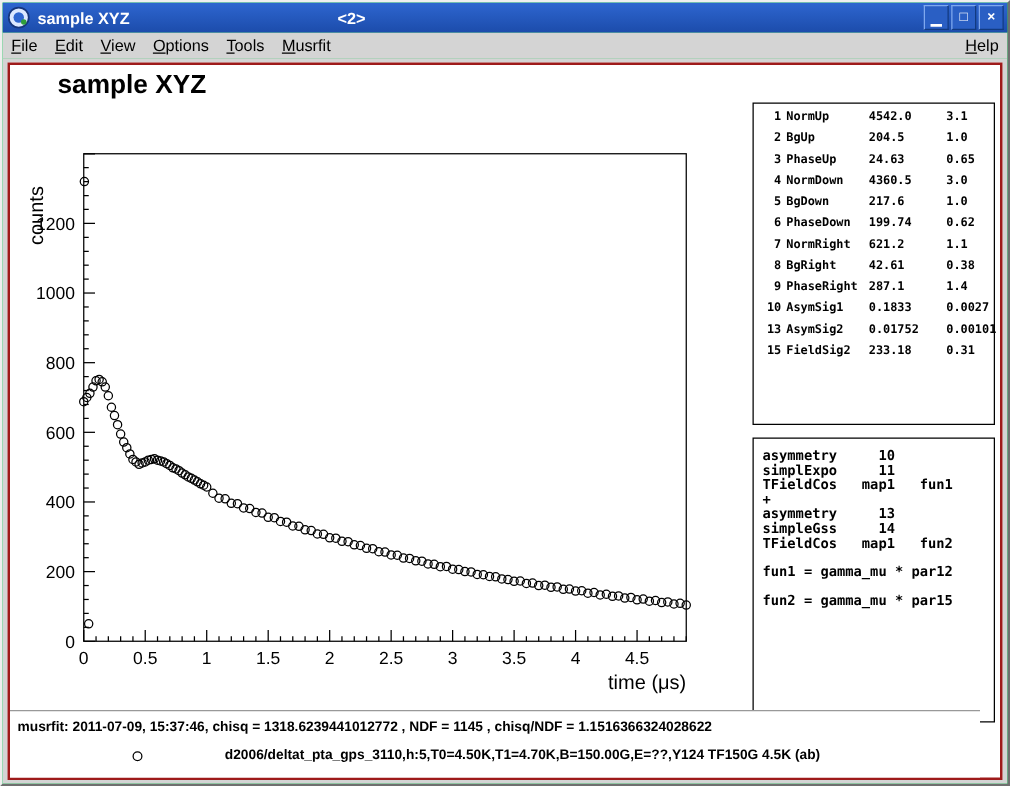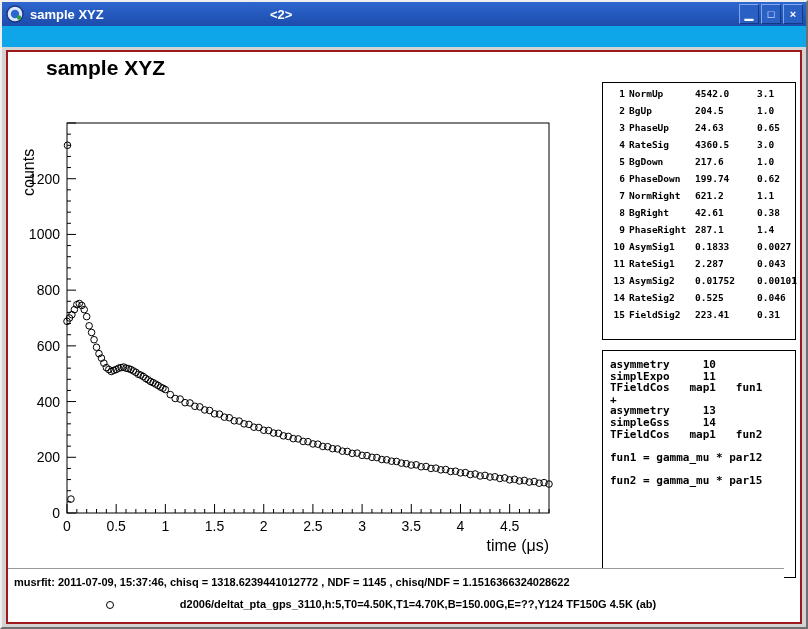--- a/index.html
+++ b/index.html
@@ -1,17 +1,17 @@
 <!DOCTYPE html>
 <html><head>
 <meta charset="utf-8">
 <style>
   html,body{margin:0;padding:0;background:#888;}
   *{box-sizing:border-box;}
-  .window{position:relative;width:808px;height:629px;background:#0ea5e9;
+  .window{position:relative;width:808px;height:629px;background:#22c55e;
     border:2px solid;border-color:#efefef #6f6f6f #6f6f6f #efefef;
     font-family:"Liberation Sans",sans-serif;overflow:hidden;}
   
   .titlebar{height:24px;background:linear-gradient(180deg,#2e66d0,#1c4cab);
     display:flex;align-items:center;position:relative;}
   .app-icon{width:18px;height:18px;margin-left:4px;display:inline-flex;}
   .win-title{color:#fff;font-weight:bold;font-size:13px;margin-left:6px;}
   .ws-label{position:absolute;left:268px;color:#fff;font-weight:bold;font-size:13px;}
   .tb-buttons{position:absolute;right:3px;top:2px;display:flex;gap:2px;}
   .tb-btn{width:20px;height:20px;background:#2a5fc4;border:1px solid;
@@ -62,20 +62,33 @@
         </span>
       <span class="tb-btn">
           <span>□</span>
         </span>
       <span class="tb-btn">
           <span>×</span>
         </span>
     </span>
   </div>
 
+  <div class="menubar">
+    <div id="menu-left" style="display:flex;">
+        <span class="menu-item"><u>F</u>ile</span>
+        <span class="menu-item"><u>E</u>dit</span>
+        <span class="menu-item"><u>V</u>iew</span>
+        <span class="menu-item"><u>O</u>ptions</span>
+        <span class="menu-item"><u>T</u>ools</span>
+        <span class="menu-item"><u>M</u>usrfit</span>
+      </div>
+    <div id="menu-right">
+        <span class="menu-item"><u>H</u>elp</span>
+      </div>
+  </div>
 
   <div class="canvas-area">
     <div class="canvas">
 
       <div class="canvas-title">sample XYZ</div>
 
       <svg id="plot" width="560" height="460">
           <rect x="59" y="19" width="482" height="390" fill="none" stroke="#000" stroke-width="1"></rect>
           <line x1="59" y1="409" x2="59" y2="400" stroke="#000"></line>
           <line x1="68.83673469387755" y1="409" x2="68.83673469387755" y2="405" stroke="#000"></line>
@@ -319,21 +332,21 @@
             <span class="perr">1.0</span>
           </div>
           <div class="param-row">
             <span class="pn">3</span>
             <span class="pname">PhaseUp</span>
             <span class="pval">24.63</span>
             <span class="perr">0.65</span>
           </div>
           <div class="param-row">
             <span class="pn">4</span>
-            <span class="pname">RateSig</span>
+            <span class="pname">NormDown</span>
             <span class="pval">4360.5</span>
             <span class="perr">3.0</span>
           </div>
           <div class="param-row">
             <span class="pn">5</span>
             <span class="pname">BgDown</span>
             <span class="pval">217.6</span>
             <span class="perr">1.0</span>
           </div>
           <div class="param-row">
@@ -360,41 +373,29 @@
             <span class="pval">287.1</span>
             <span class="perr">1.4</span>
           </div>
           <div class="param-row">
             <span class="pn">10</span>
             <span class="pname">AsymSig1</span>
             <span class="pval">0.1833</span>
             <span class="perr">0.0027</span>
           </div>
           <div class="param-row">
-            <span class="pn">11</span>
-            <span class="pname">RateSig1</span>
-            <span class="pval">2.287</span>
-            <span class="perr">0.043</span>
-          </div>
-          <div class="param-row">
             <span class="pn">13</span>
             <span class="pname">AsymSig2</span>
             <span class="pval">0.01752</span>
             <span class="perr">0.00101</span>
           </div>
           <div class="param-row">
-            <span class="pn">14</span>
-            <span class="pname">RateSig2</span>
-            <span class="pval">0.525</span>
-            <span class="perr">0.046</span>
-          </div>
-          <div class="param-row">
             <span class="pn">15</span>
             <span class="pname">FieldSig2</span>
-            <span class="pval">223.41</span>
+            <span class="pval">233.18</span>
             <span class="perr">0.31</span>
           </div>
         </div>
 
       <div class="theory-box" id="theory-box">asymmetry     10
 simplExpo     11
 TFieldCos   map1   fun1
 +
 asymmetry     13
 simpleGss     14

